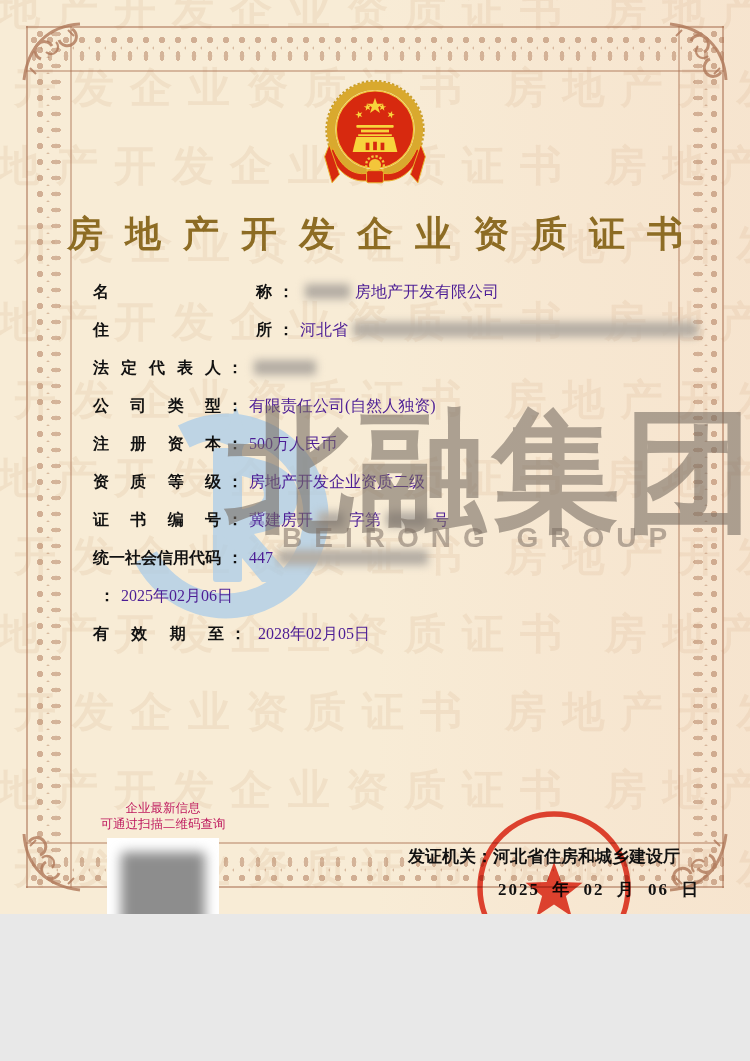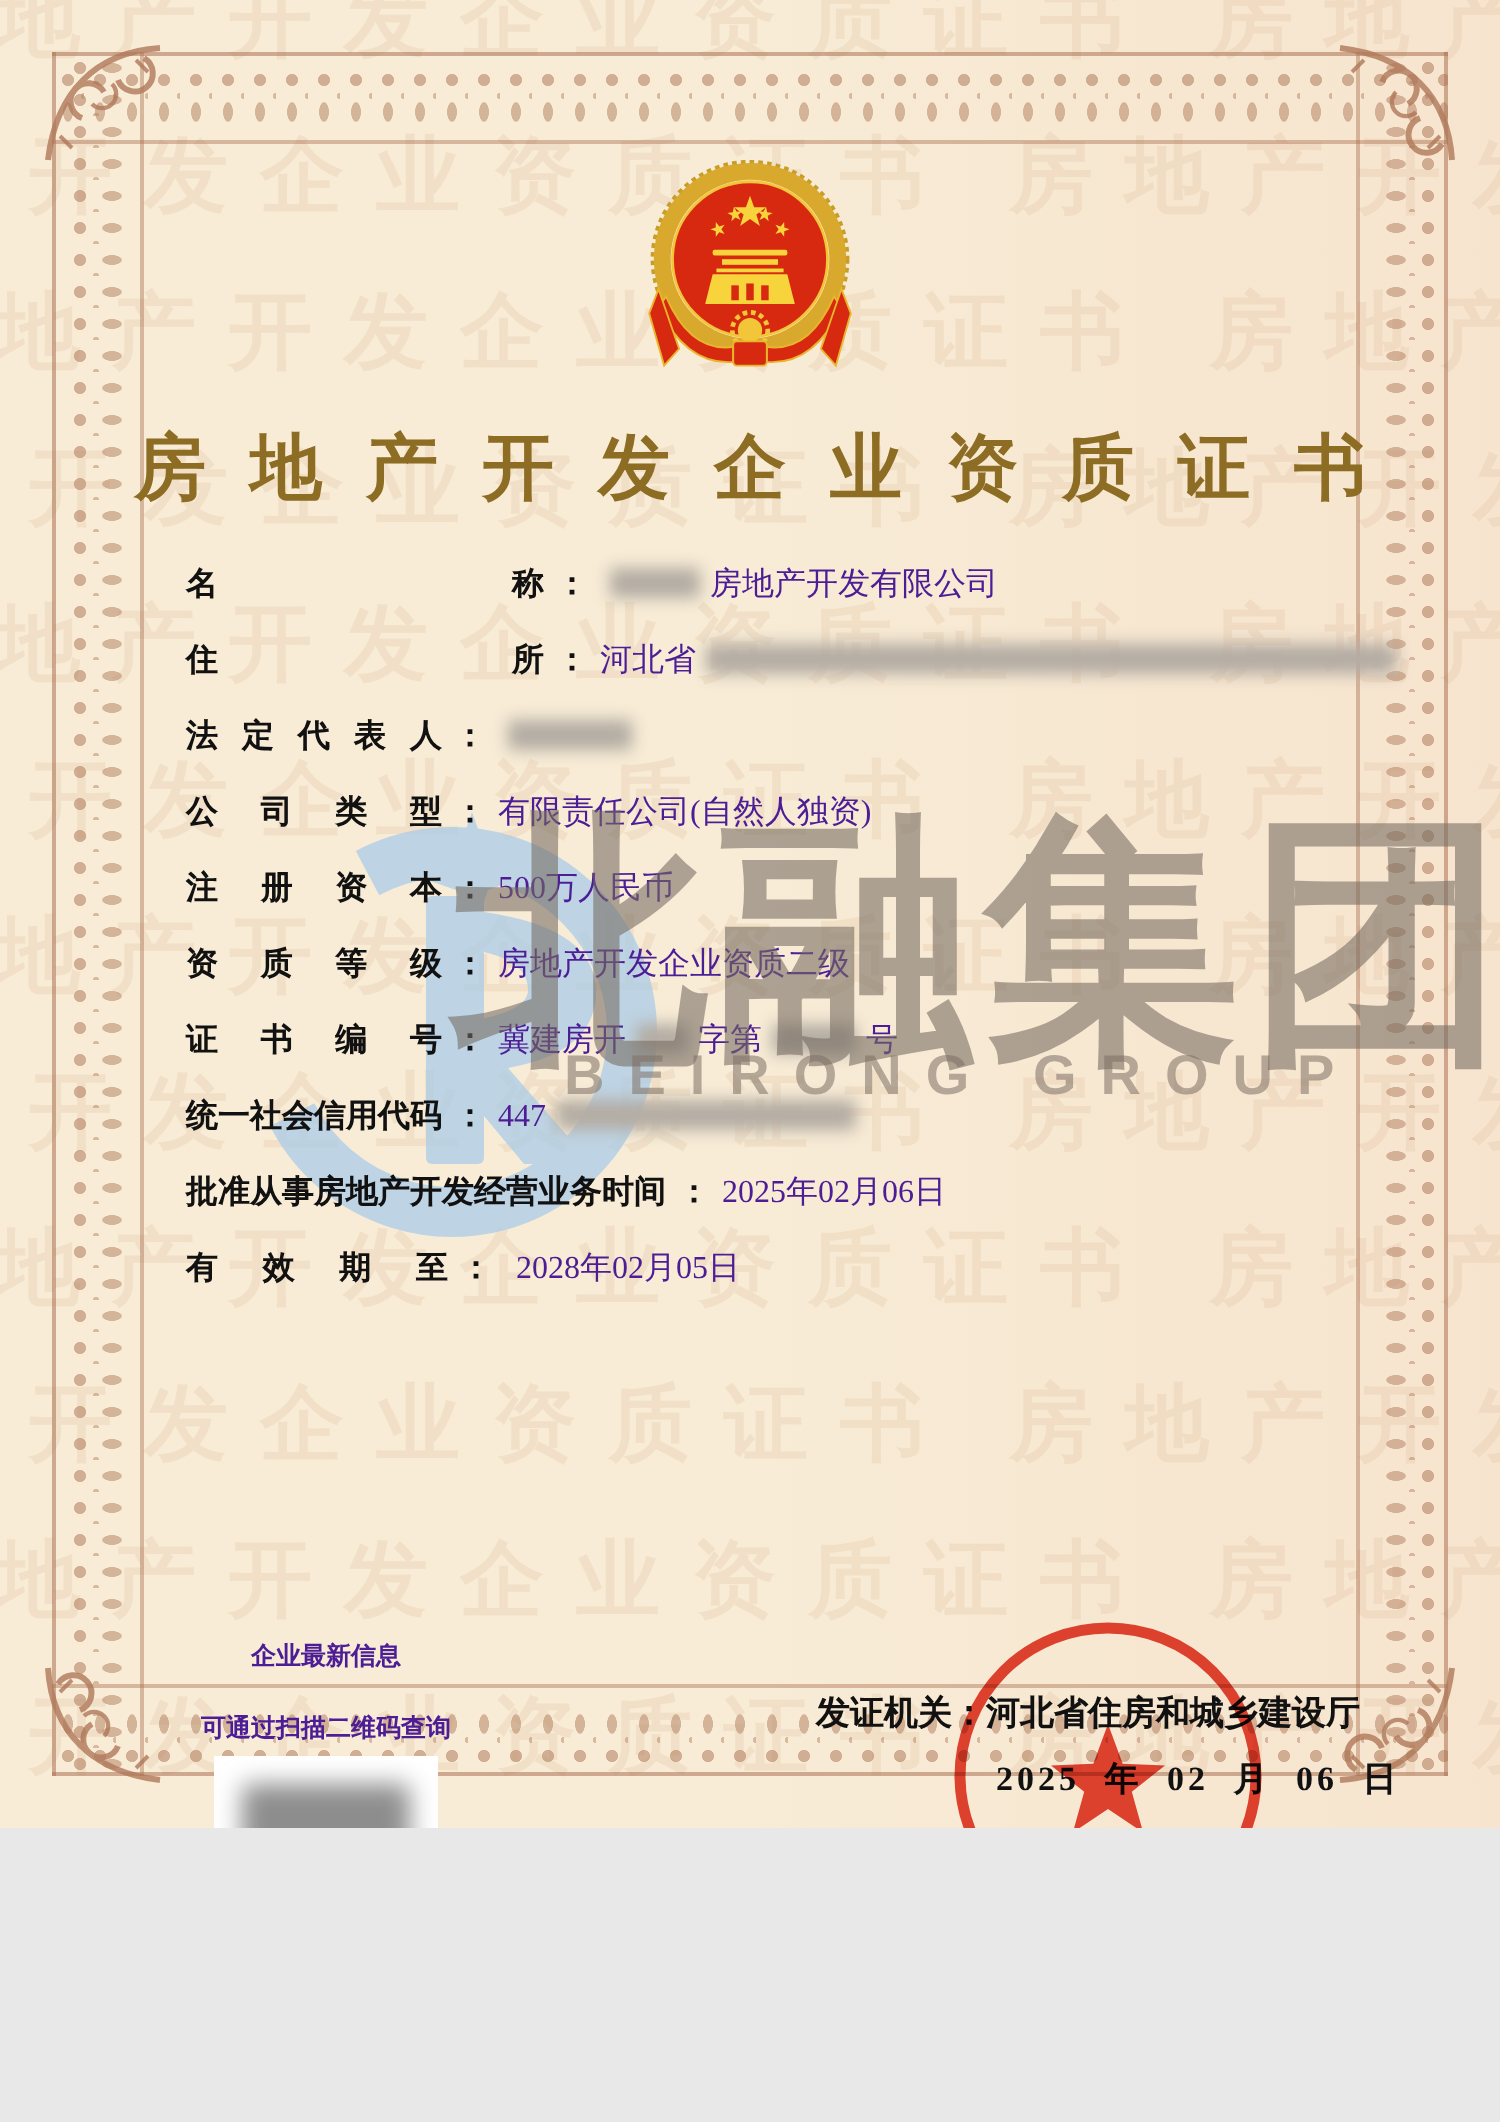--- a/index.html
+++ b/index.html
@@ -75,22 +75,22 @@
   
   .wm-cn{ position:absolute; z-index:6; left:226px; top:396px; white-space:nowrap;
     font-family:"Liberation Serif", serif; font-weight:900; font-size:128px; line-height:1.2;
     letter-spacing:5px; color:rgba(118,106,96,.58); pointer-events:none; transform:scaleY(1.04); }
   .wm-en{ position:absolute; z-index:6; left:282px; top:522px; white-space:nowrap;
     font-family:"Liberation Sans", sans-serif; font-weight:bold; font-size:28px;
     letter-spacing:12px; color:rgba(125,112,100,.55); pointer-events:none; }
   .logo-blue{ position:absolute; z-index:3; left:86px; top:404px; opacity:.75; }
   
   .qr-panel{ position:absolute; z-index:4; left:88px; top:800px; width:150px; text-align:center; }
-  .qr-cap{ font-family:"Liberation Sans", sans-serif; font-weight:bold; font-size:12.5px;
-           line-height:16px; color:#4c1d95;margin-top:20px; }
+  .qr-cap{ font-family:"Liberation Sans", sans-serif; font-weight:normal; font-size:12.5px;
+           line-height:16px; color:#be185d; }
   .qr-box{ width:112px; height:112px; background:#ffffff; margin:6px auto 0 auto; padding:14px; }
   .qr-blur{ width:84px; height:84px; background:#8d8d8d; filter:blur(6px); border-radius:4px; }
   
   .issuer{ position:absolute; z-index:4; left:408px; top:845px; font-size:17px; color:#111; white-space:nowrap; }
   .issuer .ilabel{ font-family:"Liberation Sans", sans-serif; font-weight:bold; }
   .issuer .ivalue{ font-family:"Liberation Serif", serif; font-weight:bold; }
   .issue-date{ position:absolute; z-index:4; left:498px; top:878px; white-space:nowrap;
     font-family:"Liberation Serif", serif; font-weight:bold; font-size:17px;
     letter-spacing:2px; word-spacing:6px; color:#111; }
   .seal{ position:absolute; z-index:7; left:468px; top:802px; mix-blend-mode:multiply; opacity:.92; }
@@ -238,21 +238,20 @@
       <span class="val"><span>冀建房开</span><span class="redact rw26"></span><span>字第</span><span class="redact rw42"></span><span>号</span></span>
     </div>
 
     <div class="row">
       <span class="lab w128">统一社会信用代码</span>
         <span class="col">：</span>
       <span class="val"><span>447</span><span class="redact rw150"></span></span>
     </div>
 
     <div class="row">
-      <span class="lab w-auto">批准从事房地产开发经营业务时间</span>
         <span class="col">：</span>
       <span class="val">2025年02月06日</span>
     </div>
 
     <div class="row">
       <span class="lab w131">有效期至</span>
         <span class="col">：</span>
       <span class="val" style="margin-left:6px">2028年02月05日</span>
     </div>
 

